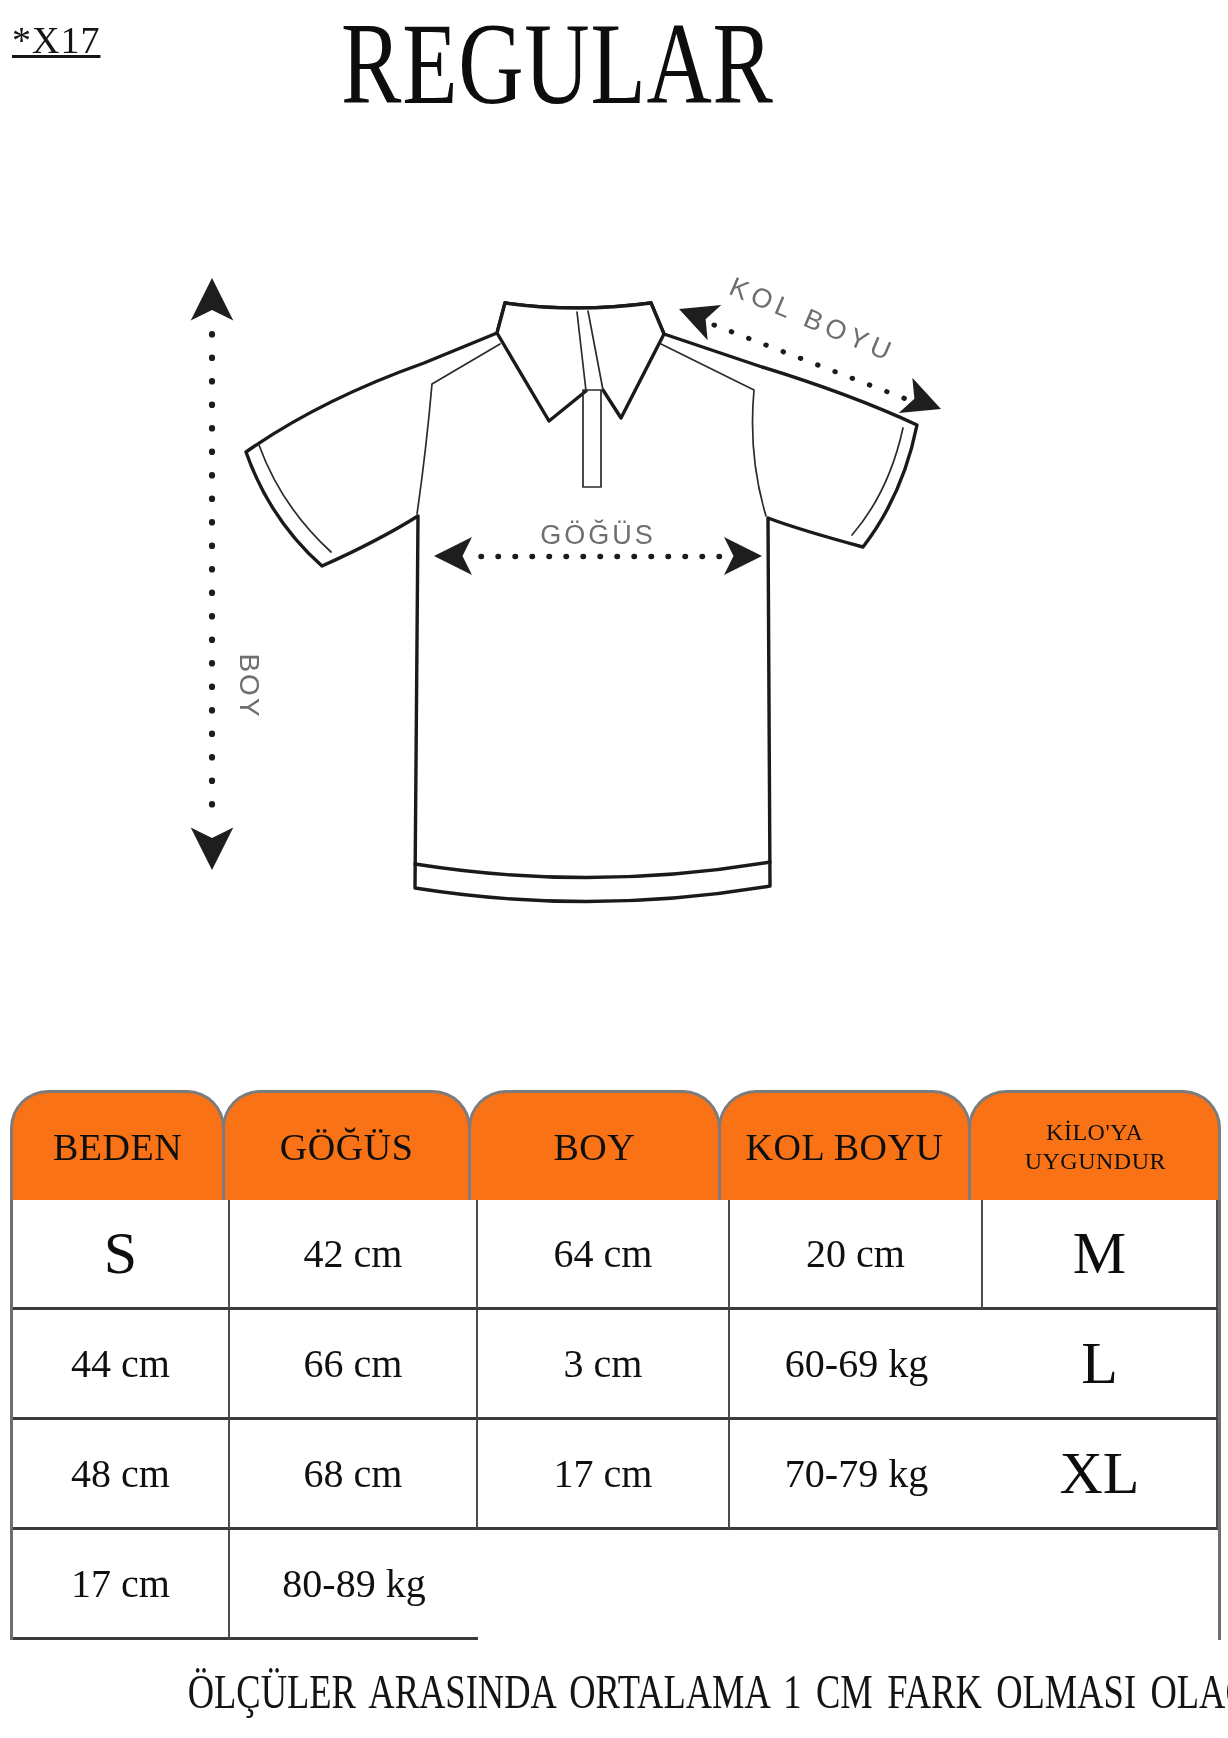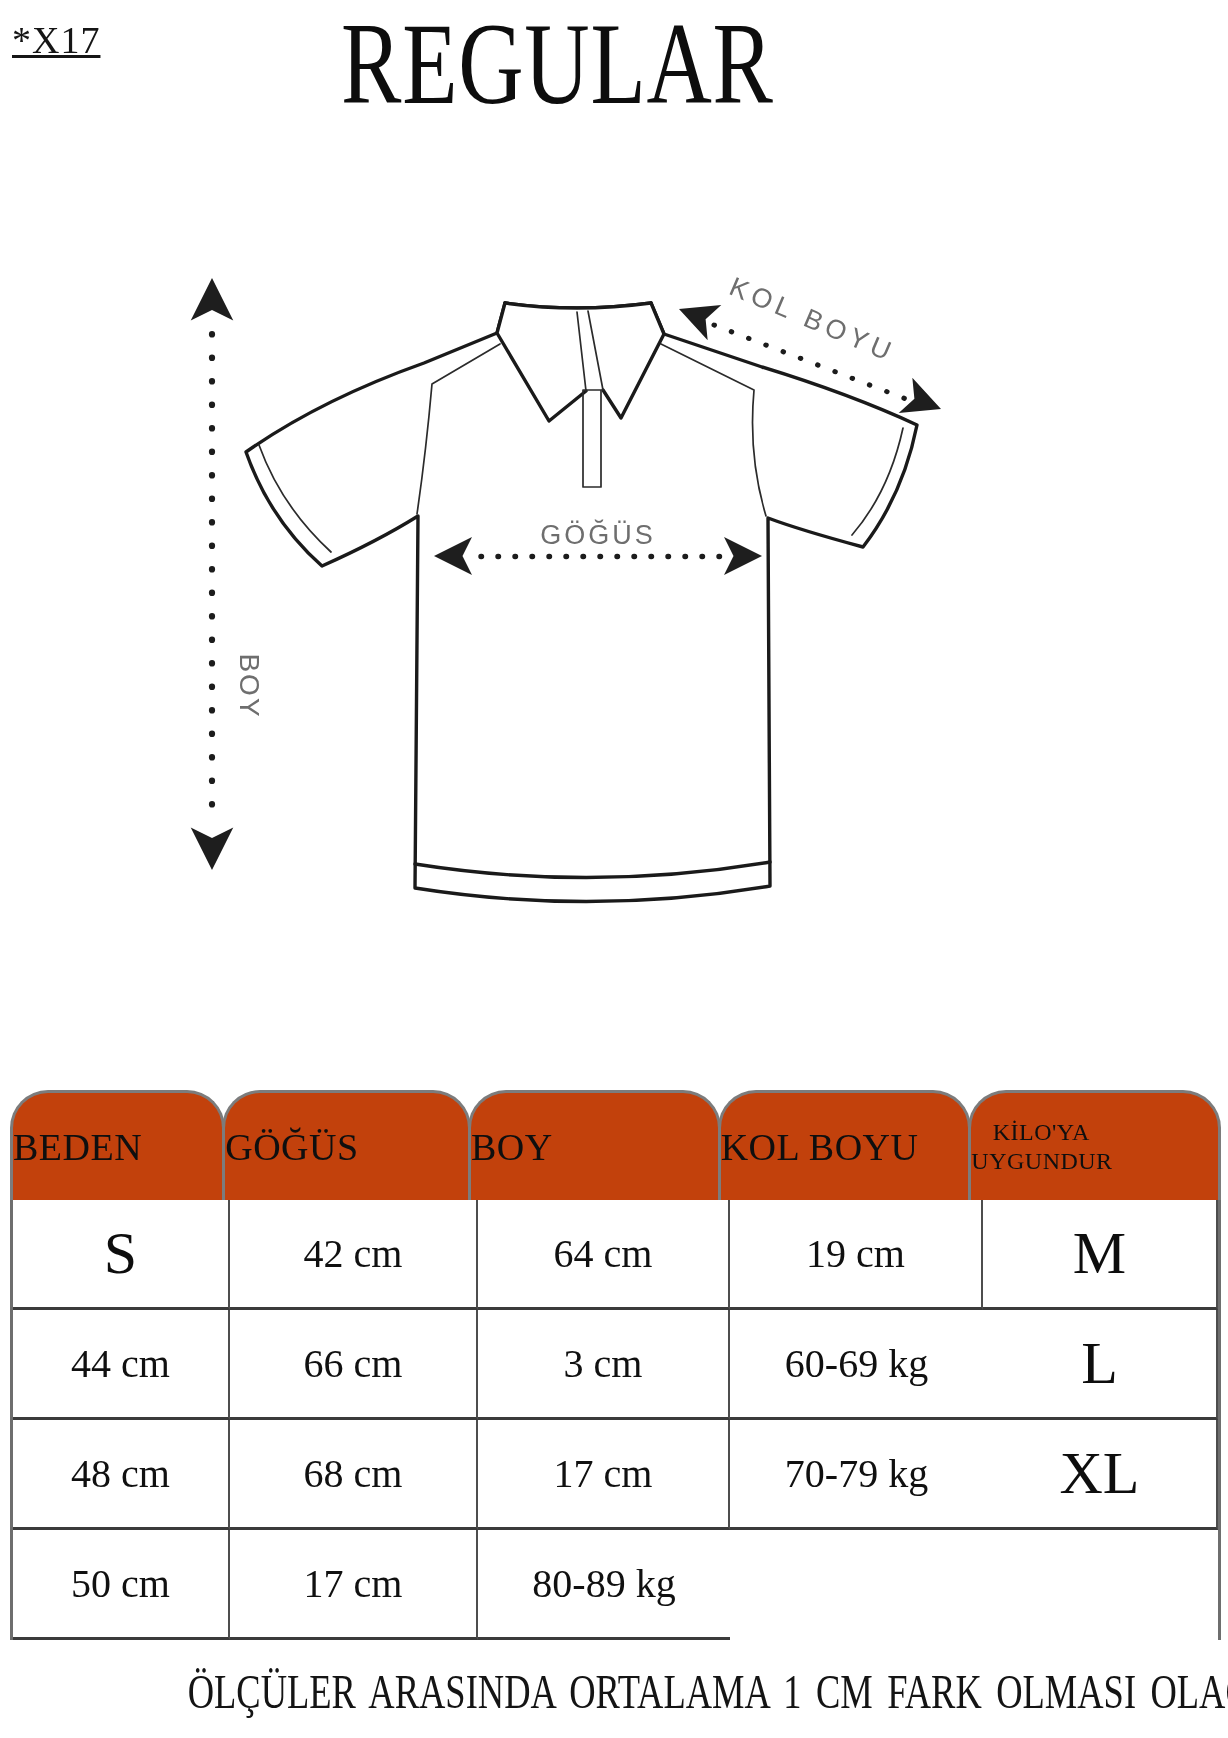--- a/index.html
+++ b/index.html
@@ -23,23 +23,23 @@
   .sketch-line{fill:none;stroke:#1a1a1a;stroke-width:3.4;stroke-linejoin:round;stroke-linecap:round;}
   .seam-line{fill:none;stroke:#2b2b2b;stroke-width:1.7;stroke-linejoin:round;stroke-linecap:round;}
   .mask{fill:#ffffff;stroke:none;}
   .meas-dots{stroke:#1c1c1c;fill:none;stroke-linecap:round;}
   .meas-head{fill:#1e1e1e;stroke:none;}
   .meas-label{font-family:"Liberation Sans", sans-serif;fill:#6e6e6e;}
   
   .size-table{position:absolute;left:10px;top:1090px;width:1211px;}
   .thead{display:flex;height:110px;border-bottom:3px solid #3f3f3f;box-sizing:border-box;}
   .tab{
-    box-sizing:border-box;height:110px;background:#c2410c;
+    box-sizing:border-box;height:110px;background:#f97316;
     border:3px solid #7c7c7c;border-bottom:none;border-radius:38px 38px 0 0;
-    display:flex;align-items:center;justify-content:flex-start;text-align:center;
+    display:flex;align-items:center;justify-content:center;text-align:center;
   }
   .tab + .tab{margin-left:-3px;}
   .tab-1{width:218px;} .tab-2{width:252px;} .tab-3{width:256px;} .tab-4{width:257px;} .tab-5{width:256px;}
   .th-label{font-size:38px;letter-spacing:0.5px;color:#0f0f0f;}
   .th-label.small{font-size:24px;line-height:1.2;max-width:140px;}
   .tbody{
     display:grid;grid-template-columns:217px 248px 252px 253px 235px;grid-auto-rows:110px;
     border-left:3px solid #6e6e6e;border-right:3px solid #6e6e6e;box-sizing:border-box;
   }
   .cell{
@@ -150,21 +150,21 @@
     <div class="cell">
         <span class="size-letter">S</span>
       </div>
     <div class="cell">
         <span class="cell-value">42 cm</span>
       </div>
     <div class="cell">
         <span class="cell-value">64 cm</span>
       </div>
     <div class="cell">
-        <span class="cell-value">19 cm</span>
+        <span class="cell-value">20 cm</span>
       </div>
 
     <div class="cell">
         <span class="size-letter">M</span>
       </div>
     <div class="cell">
         <span class="cell-value">44 cm</span>
       </div>
     <div class="cell">
         <span class="cell-value">66 cm</span>
@@ -187,23 +187,20 @@
       </div>
     <div class="cell">
         <span class="cell-value">17 cm</span>
       </div>
     <div class="cell last">
         <span class="cell-value">70-79 kg</span>
       </div>
 
     <div class="cell">
         <span class="size-letter">XL</span>
-      </div>
-    <div class="cell">
-        <span class="cell-value">50 cm</span>
       </div>
     <div class="cell">
         <span class="cell-value">17 cm</span>
       </div>
     <div class="cell last">
         <span class="cell-value">80-89 kg</span>
       </div>
   </div>
 </div>
 

